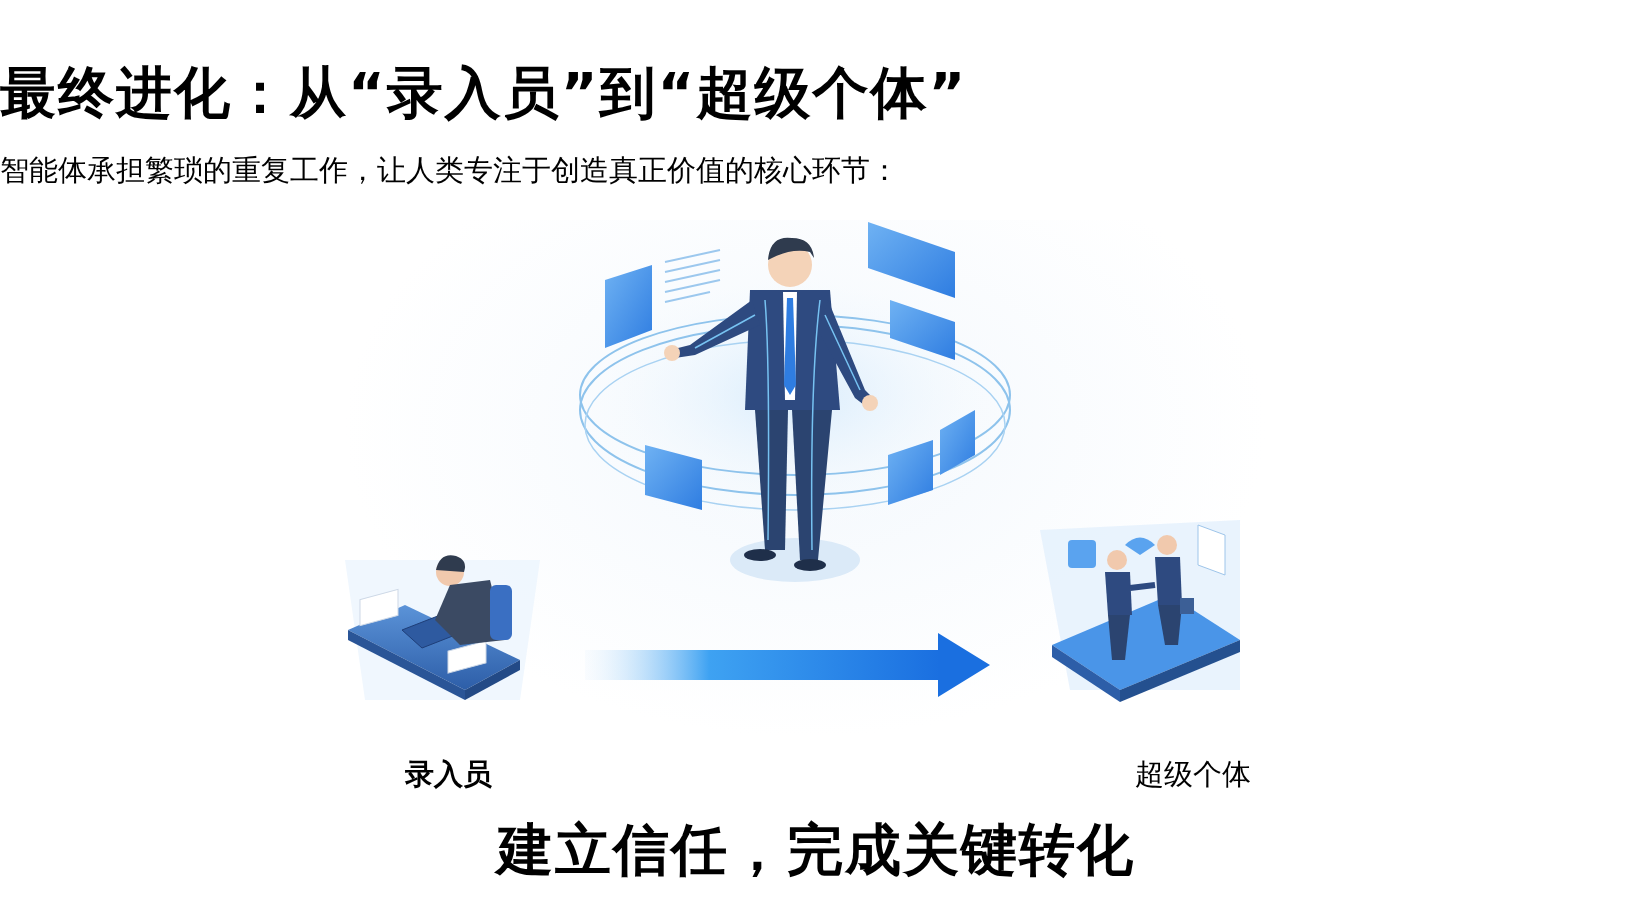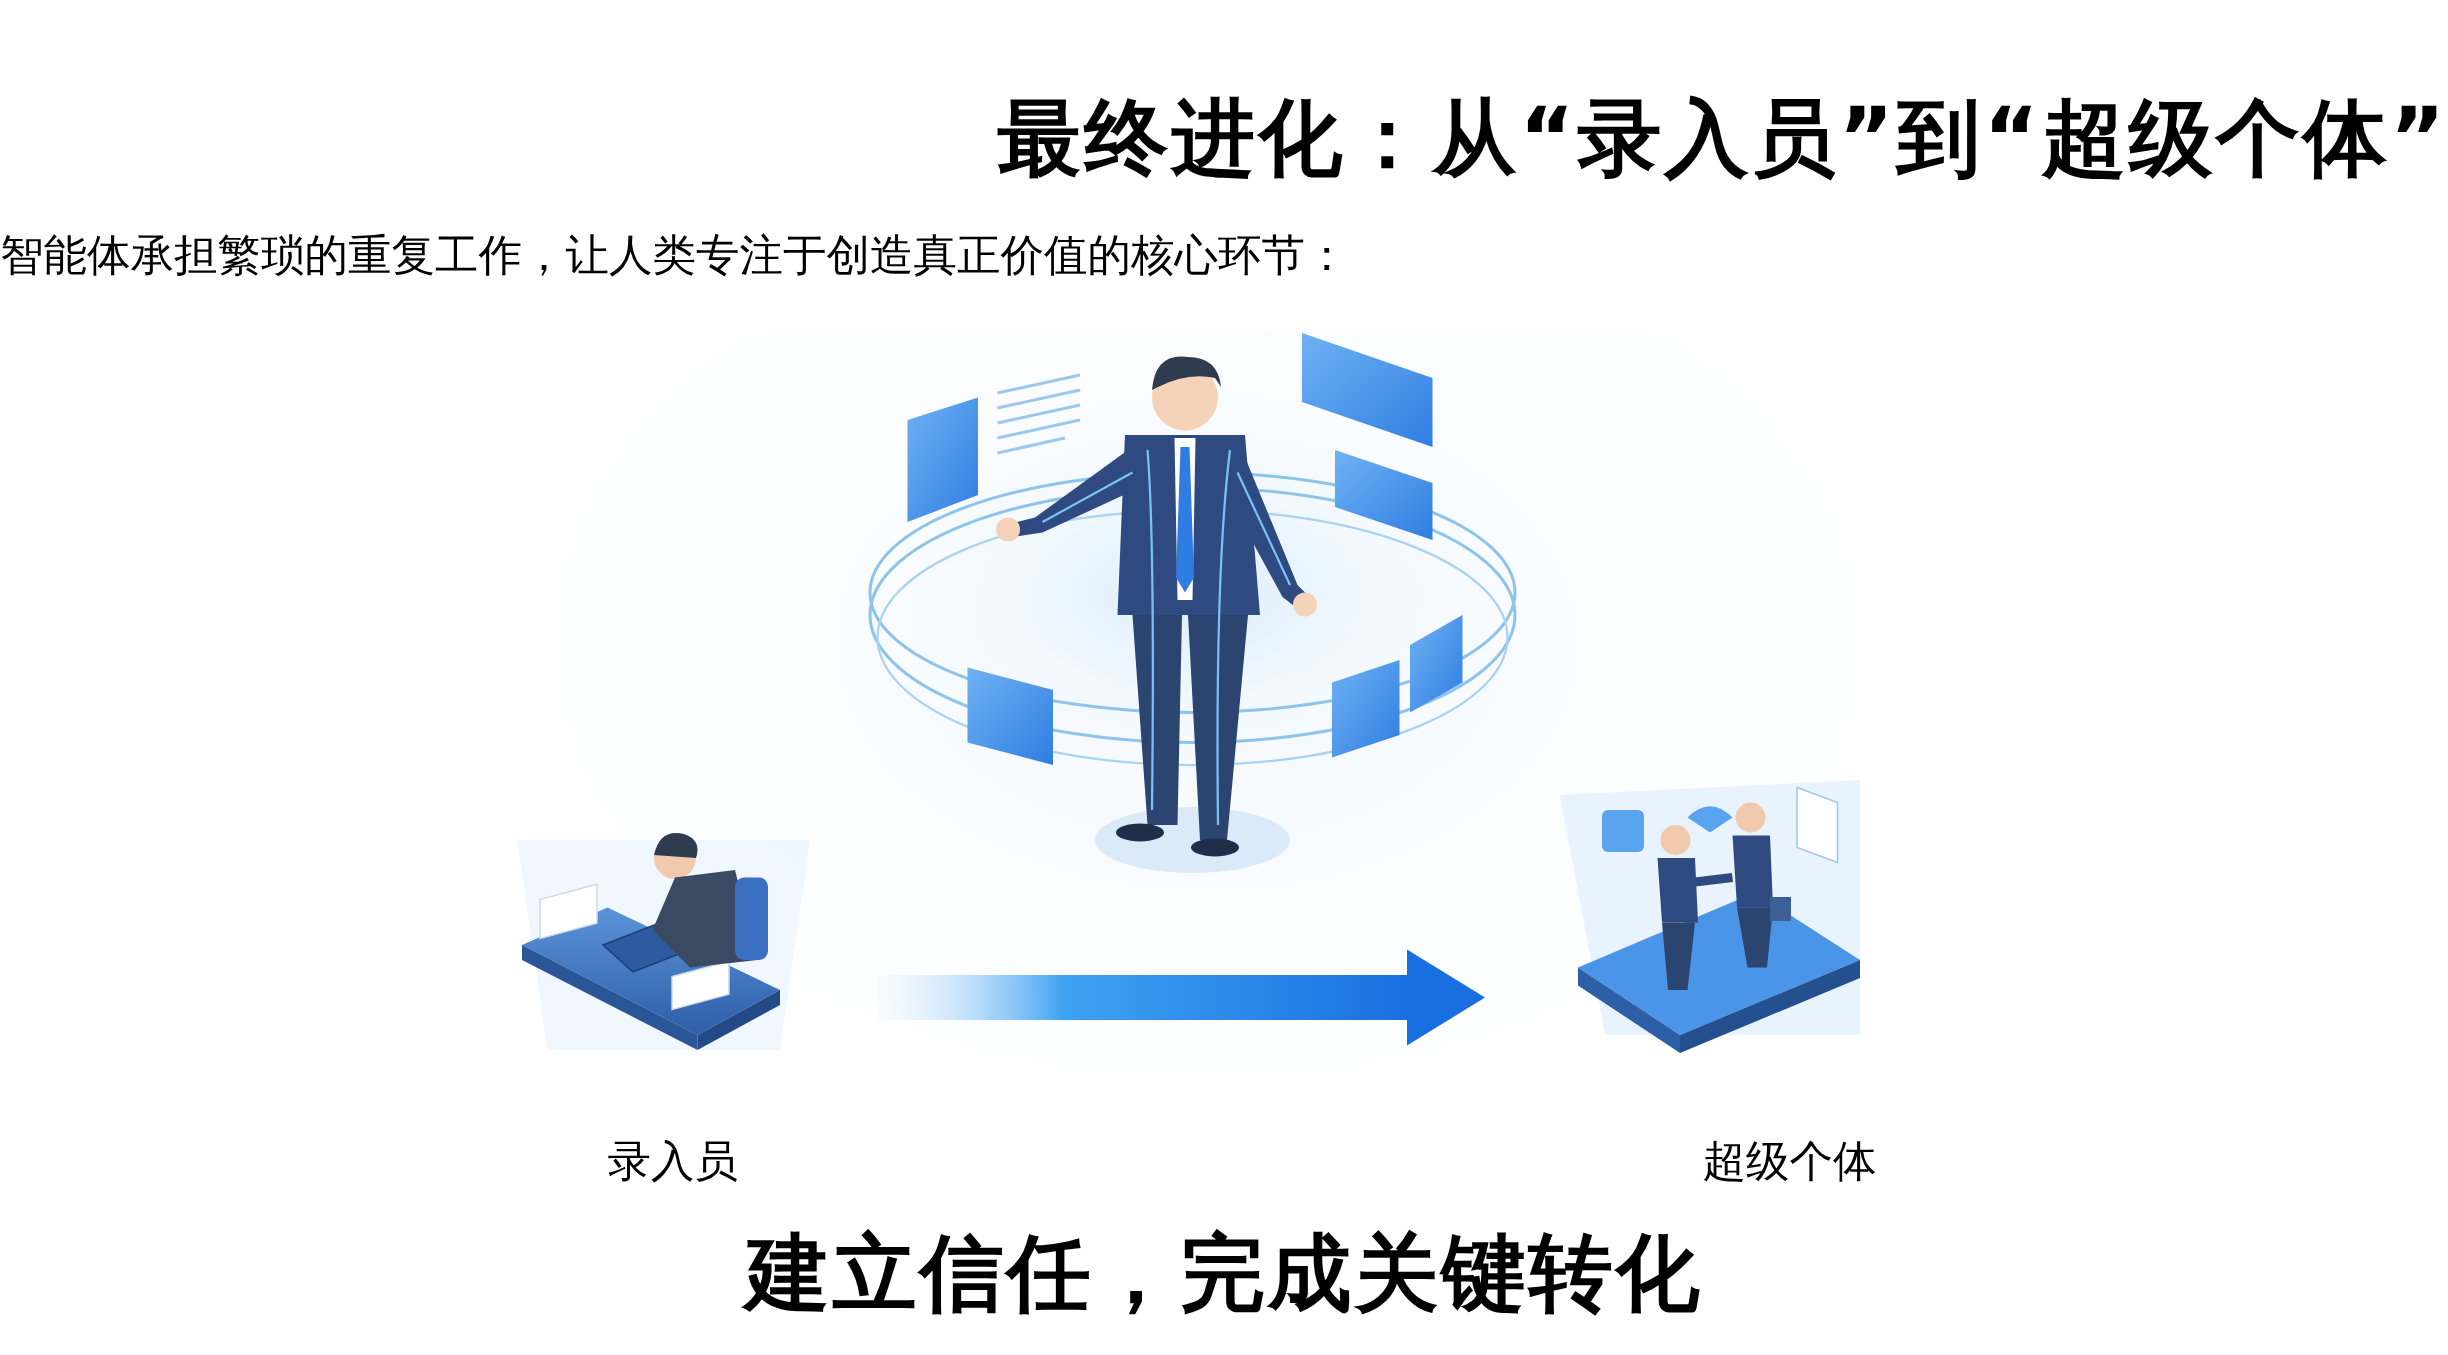--- a/index.html
+++ b/index.html
@@ -1,26 +1,26 @@
 <!DOCTYPE html>
 <html><head>
 <meta charset="utf-8">
 <style>
   html, body { margin: 0; padding: 0; background: #ffffff; }
   body { width: 1632px; height: 903px; position: relative; overflow: hidden;
          font-family: "DejaVu Sans", "Liberation Sans", sans-serif; color: #000; }
-  .title { position: absolute; top: 58px; left: 0; width: 1632px; text-align: right;
+  .title { position: absolute; top: 58px; left: 0; width: 1632px; text-align: left;
            font-size: 56px; font-weight: bold; letter-spacing: 2px; line-height: 70px; }
   .subtitle { position: absolute; top: 150px; left: 0; width: 1632px; text-align: left;
               font-size: 29px; line-height: 40px; }
   .illus { position: absolute; left: 340px; top: 220px; width: 930px; height: 520px;
            background: radial-gradient(ellipse at 50% 40%, #f3f8fd 0%, #ffffff 70%); }
   .illus svg { position: absolute; left: 0; top: 0; }
   .label { position: absolute; font-size: 29px; line-height: 36px; }
-  .label-left { left: 405px; top: 756px; }
+  .label-left { left: 405px; top: 756px; font-weight: bold; }
   .label-right { left: 1135px; top: 756px; }
   .footer { position: absolute; top: 815px; left: 0; width: 1632px; text-align: center;
             font-size: 56px; font-weight: bold; letter-spacing: 2px; line-height: 70px; }
 </style>
 </head>
 <body>
 
 <div class="title">最终进化：从“录入员”到“超级个体”</div>
 <div class="subtitle">智能体承担繁琐的重复工作，让人类专注于创造真正价值的核心环节：</div>
 

